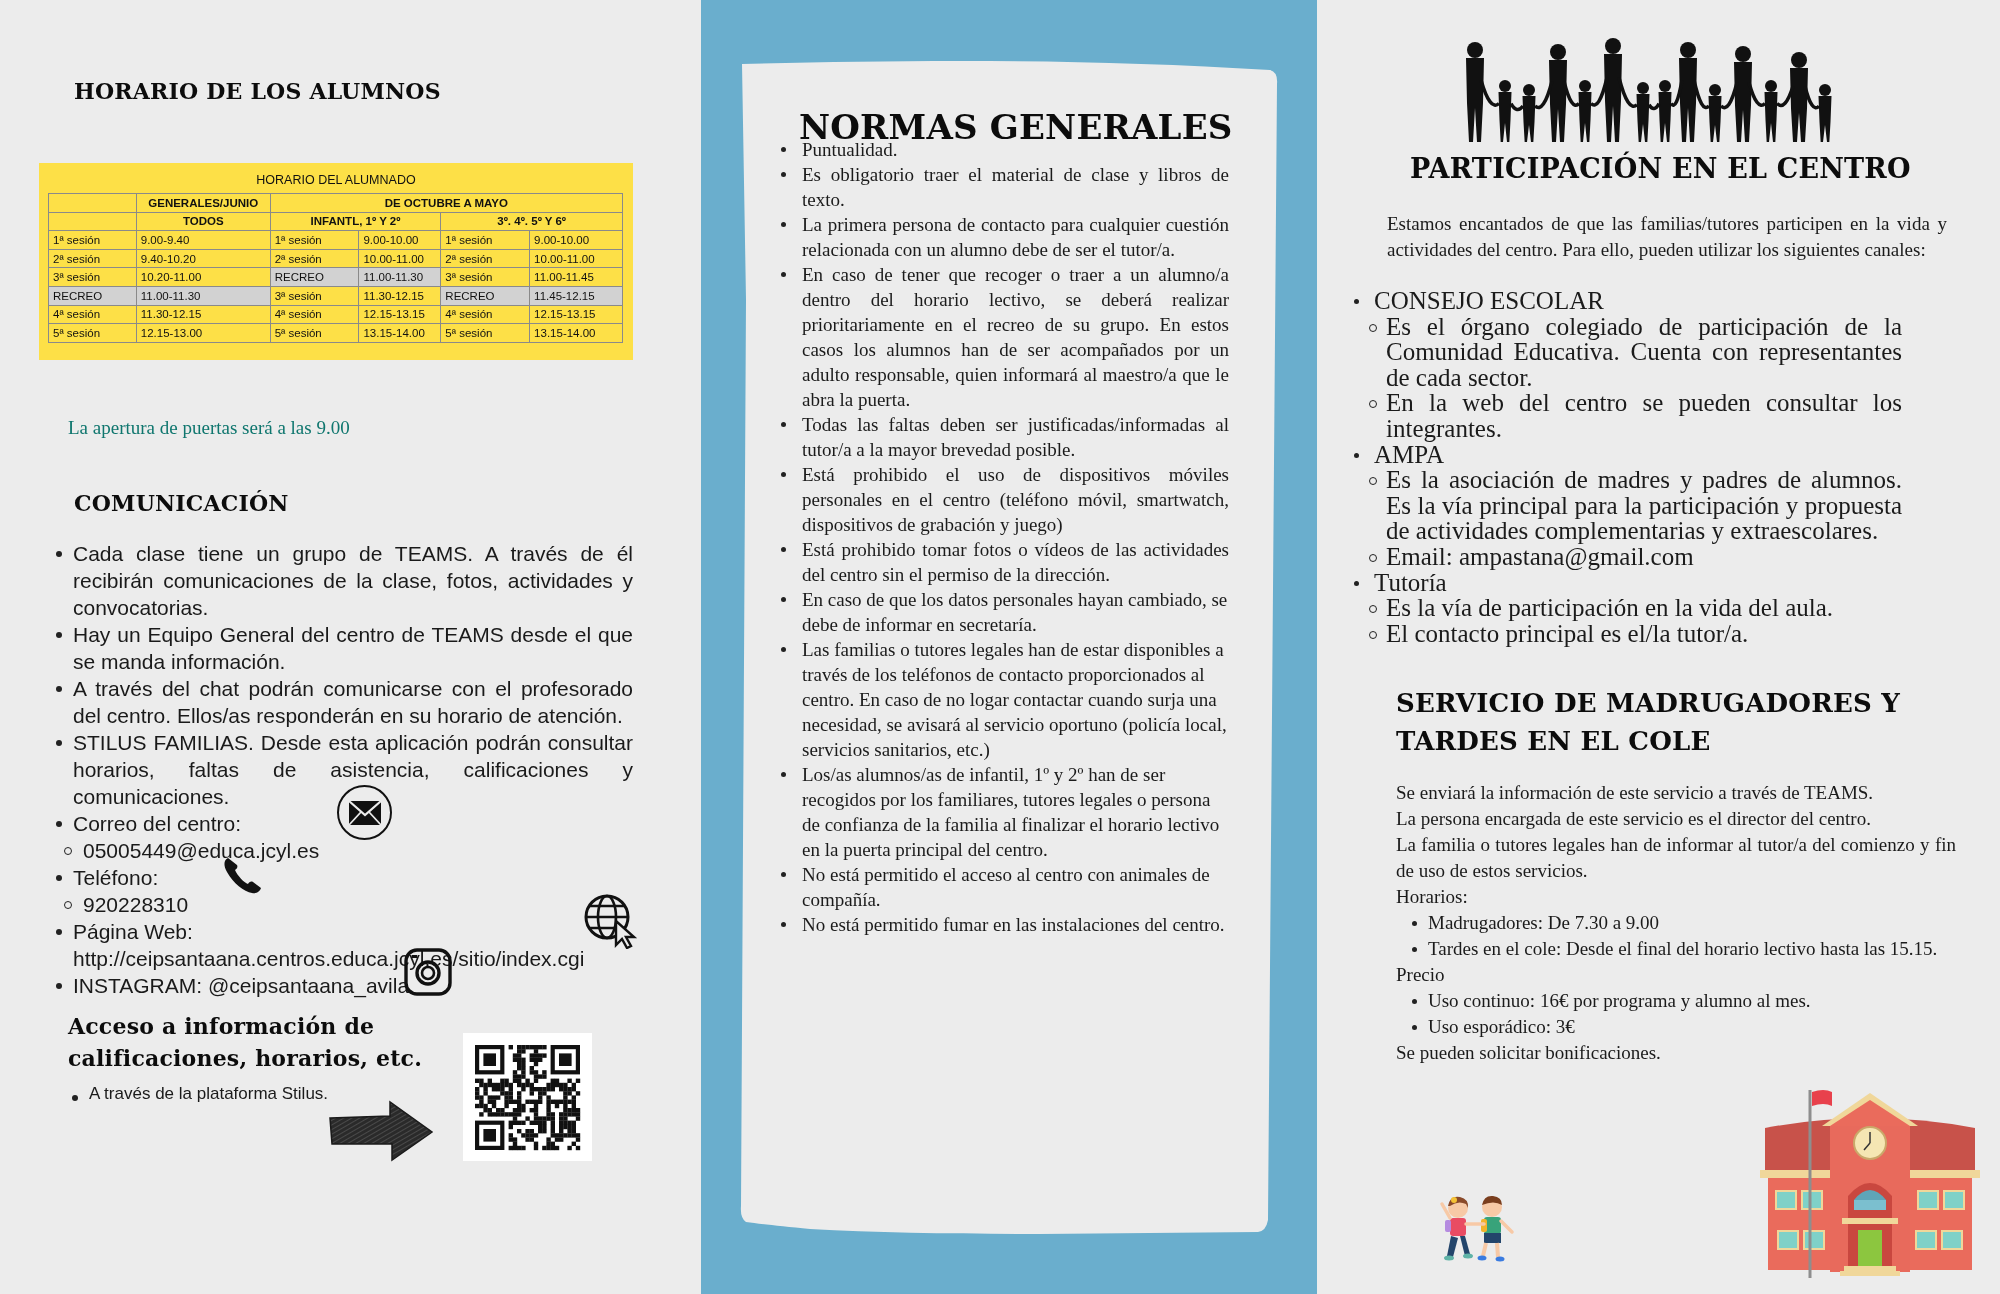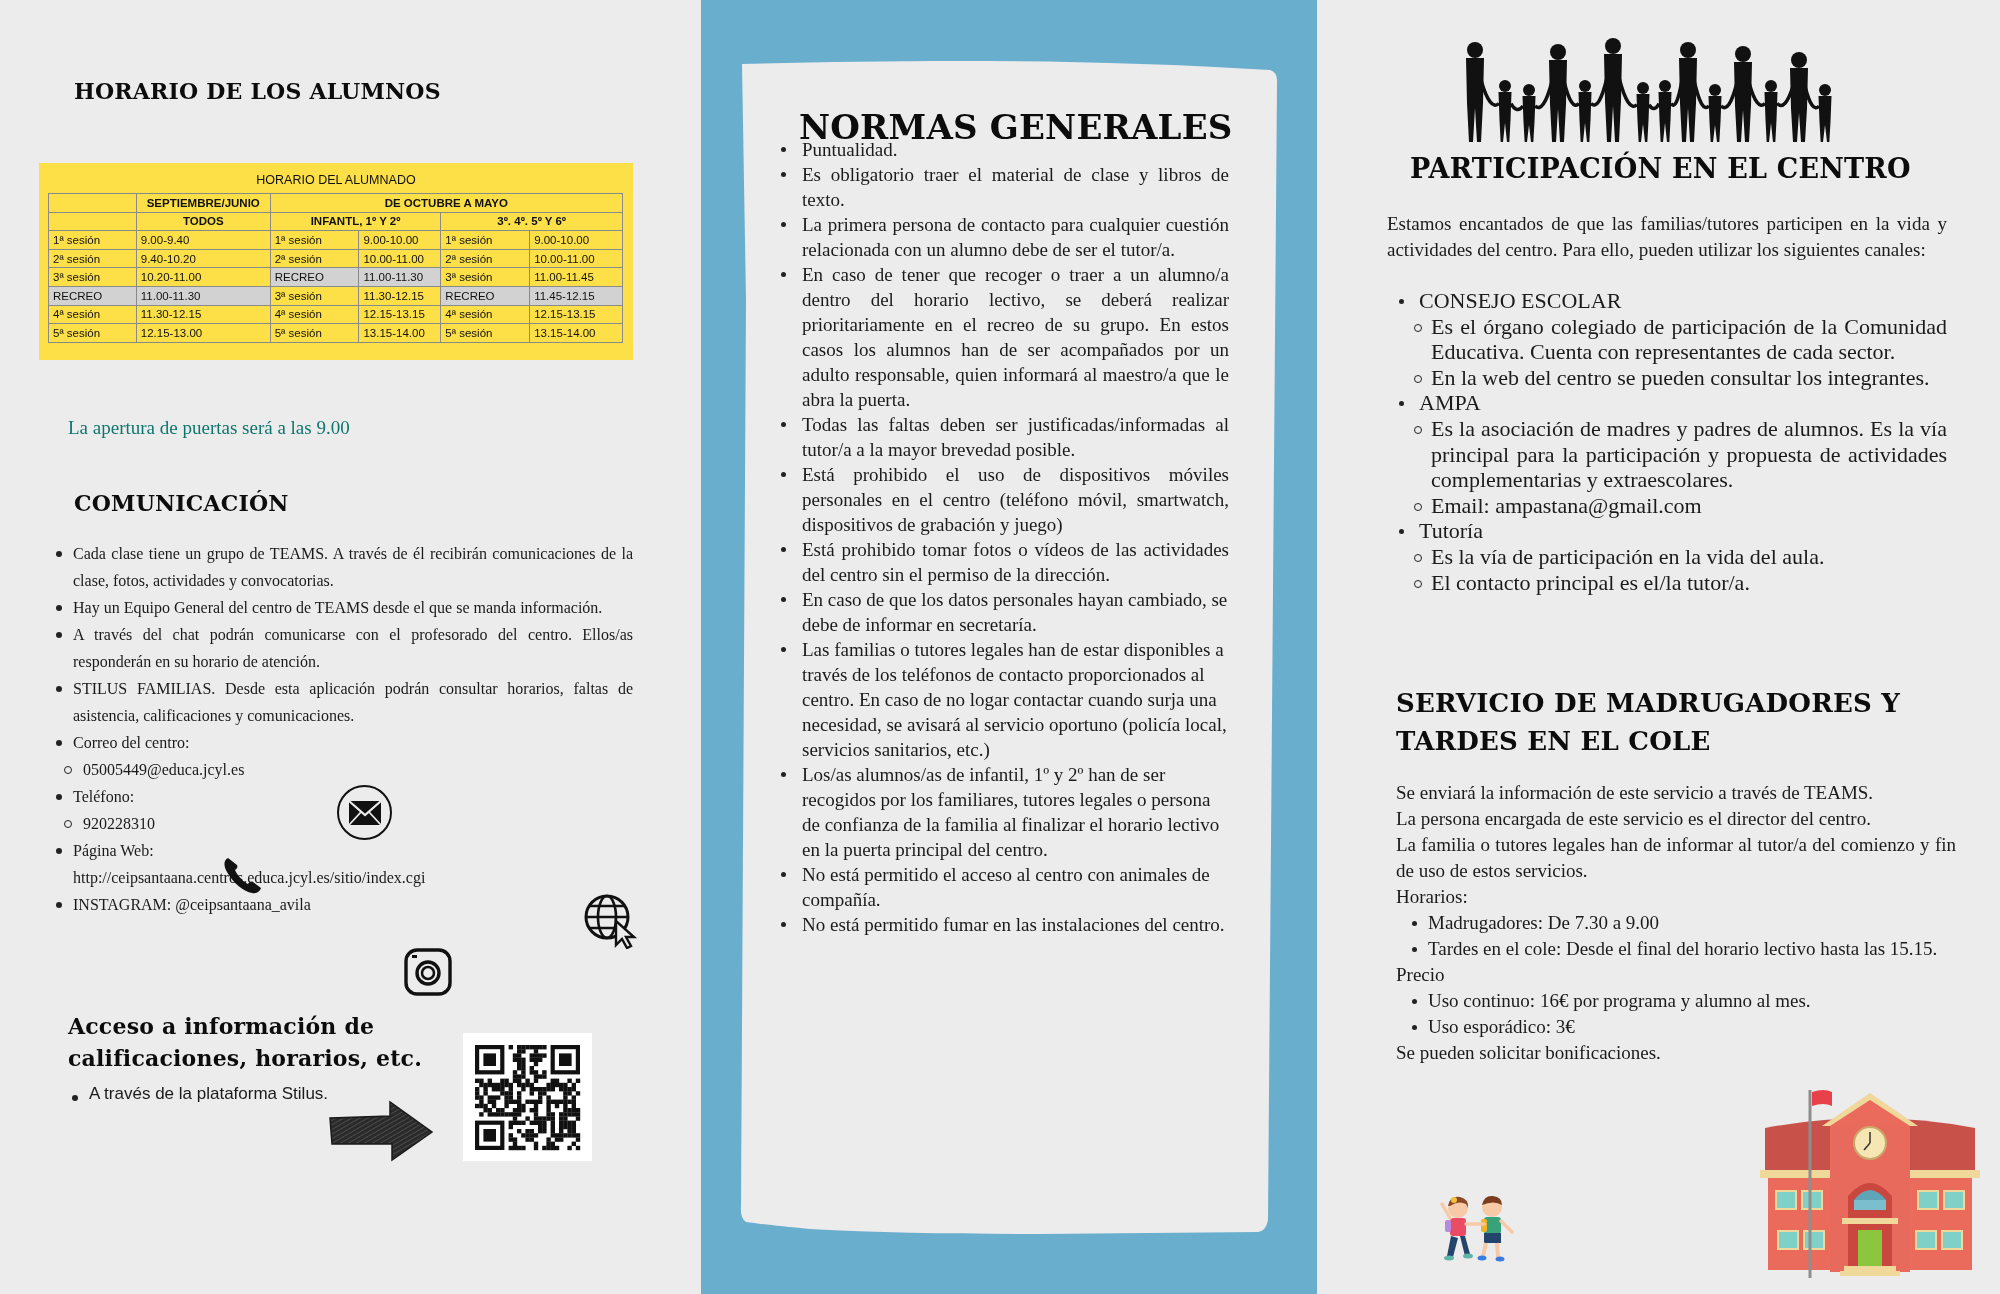--- a/index.html
+++ b/index.html
@@ -46,22 +46,22 @@
     }
     table.sched td.hdr { text-align: center; font-weight: bold; font-size: 11.5px; }
     table.sched td.shade { background: #d2d2d2; }
 
     #apertura {
       left: 68px; top: 417px; font-size: 19px; color: #0f766e;
     }
     #h-comunicacion { left: 74px; top: 490px; font-size: 22px; }
     #com-list {
       left: 56px; top: 540px; width: 577px;
-      font-size: 16px; line-height: 27px; color: #1a1a1a;
-      font-family: Liberation Serif, serif;
+      font-size: 21px; line-height: 27px; color: #1a1a1a;
+      font-family: Liberation Sans, sans-serif;
     }
     .bul { position: relative; padding-left: 17px; }
     .bul::before {
       content: ""; position: absolute; left: 0; top: 11px;
       width: 6px; height: 6px; border-radius: 50%; background: #222;
     }
     .sub { position: relative; padding-left: 27px; }
     .sub::before {
       content: ""; position: absolute; left: 8px; top: 10px;
       width: 6px; height: 6px; border-radius: 50%; border: 1.4px solid #222;
@@ -101,22 +101,22 @@
     #normas-list .bul { padding-left: 21px; }
 
     
     #family-sil { left: 1455px; top: 38px; width: 400px; height: 106px; }
     #h-particip { left: 1410px; top: 153px; font-size: 27px; }
     #particip-intro {
       left: 1387px; top: 211px; width: 560px;
       font-size: 19px; line-height: 25.6px; color: #1b1b1b;
     }
     #particip-list {
-      left: 1399px; top: 288px; width: 548px;
-      font-size: 22px; line-height: 25.6px; color: #1b1b1b;
+      left: 1354px; top: 288px; width: 548px;
+      font-size: 25px; line-height: 25.6px; color: #1b1b1b;
     }
     #particip-list .bul::before { top: 11px; width: 5px; height: 5px; }
     #particip-list .bul { padding-left: 20px; }
     #particip-list .sub { padding-left: 32px; }
     #particip-list .sub::before { left: 15px; top: 10px; width: 6px; height: 6px; }
 
     #h-servicio {
       left: 1396px; top: 684px; font-size: 26px; line-height: 38px;
     }
     #servicio-body {
@@ -141,21 +141,21 @@
       <col style="width:88px">
         <col style="width:134px">
         <col style="width:89px">
         <col style="width:82px">
         <col style="width:89px">
         <col style="width:93px">
     </colgroup>
     <tbody>
         <tr>
       <td></td>
-      <td class="hdr">SEPTIEMBRE/JUNIO</td>
+      <td class="hdr">GENERALES/JUNIO</td>
       <td class="hdr" colspan="4">DE OCTUBRE A MAYO</td>
     </tr>
     <tr>
       <td></td>
       <td class="hdr">TODOS</td>
       <td class="hdr" colspan="2">INFANTL, 1º Y 2º</td>
       <td class="hdr" colspan="2">3º. 4º. 5º Y 6º</td>
     </tr>
     </tbody>
       <tbody id="sched-body">

